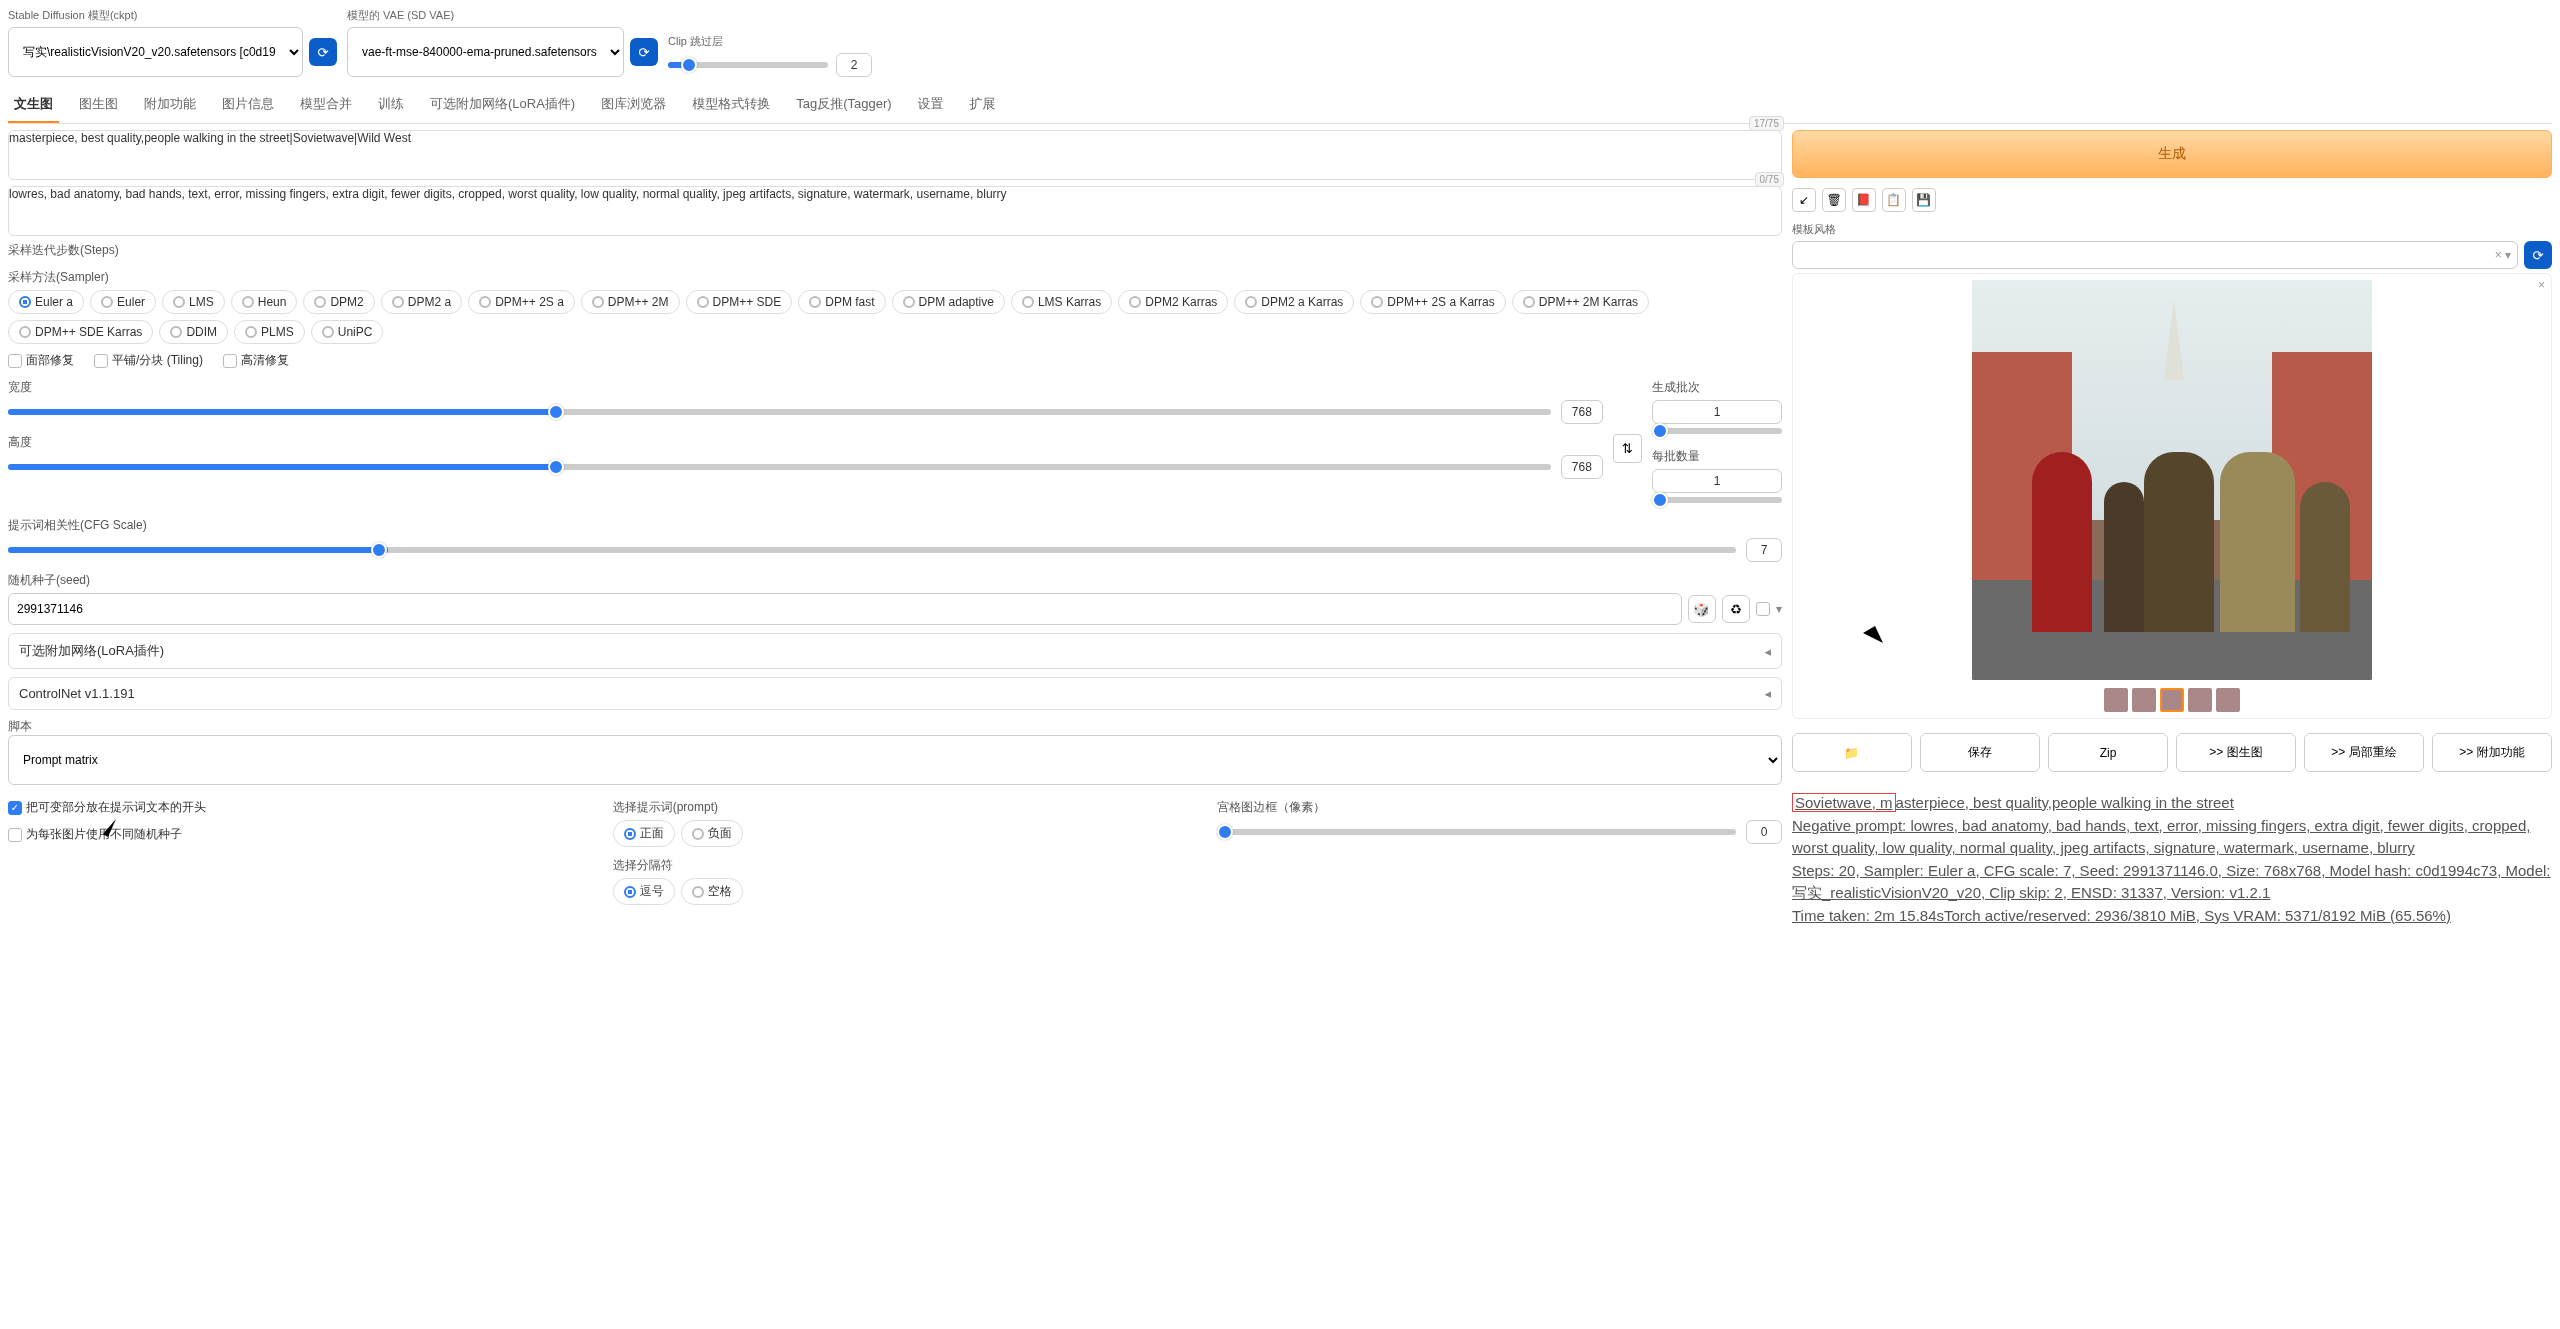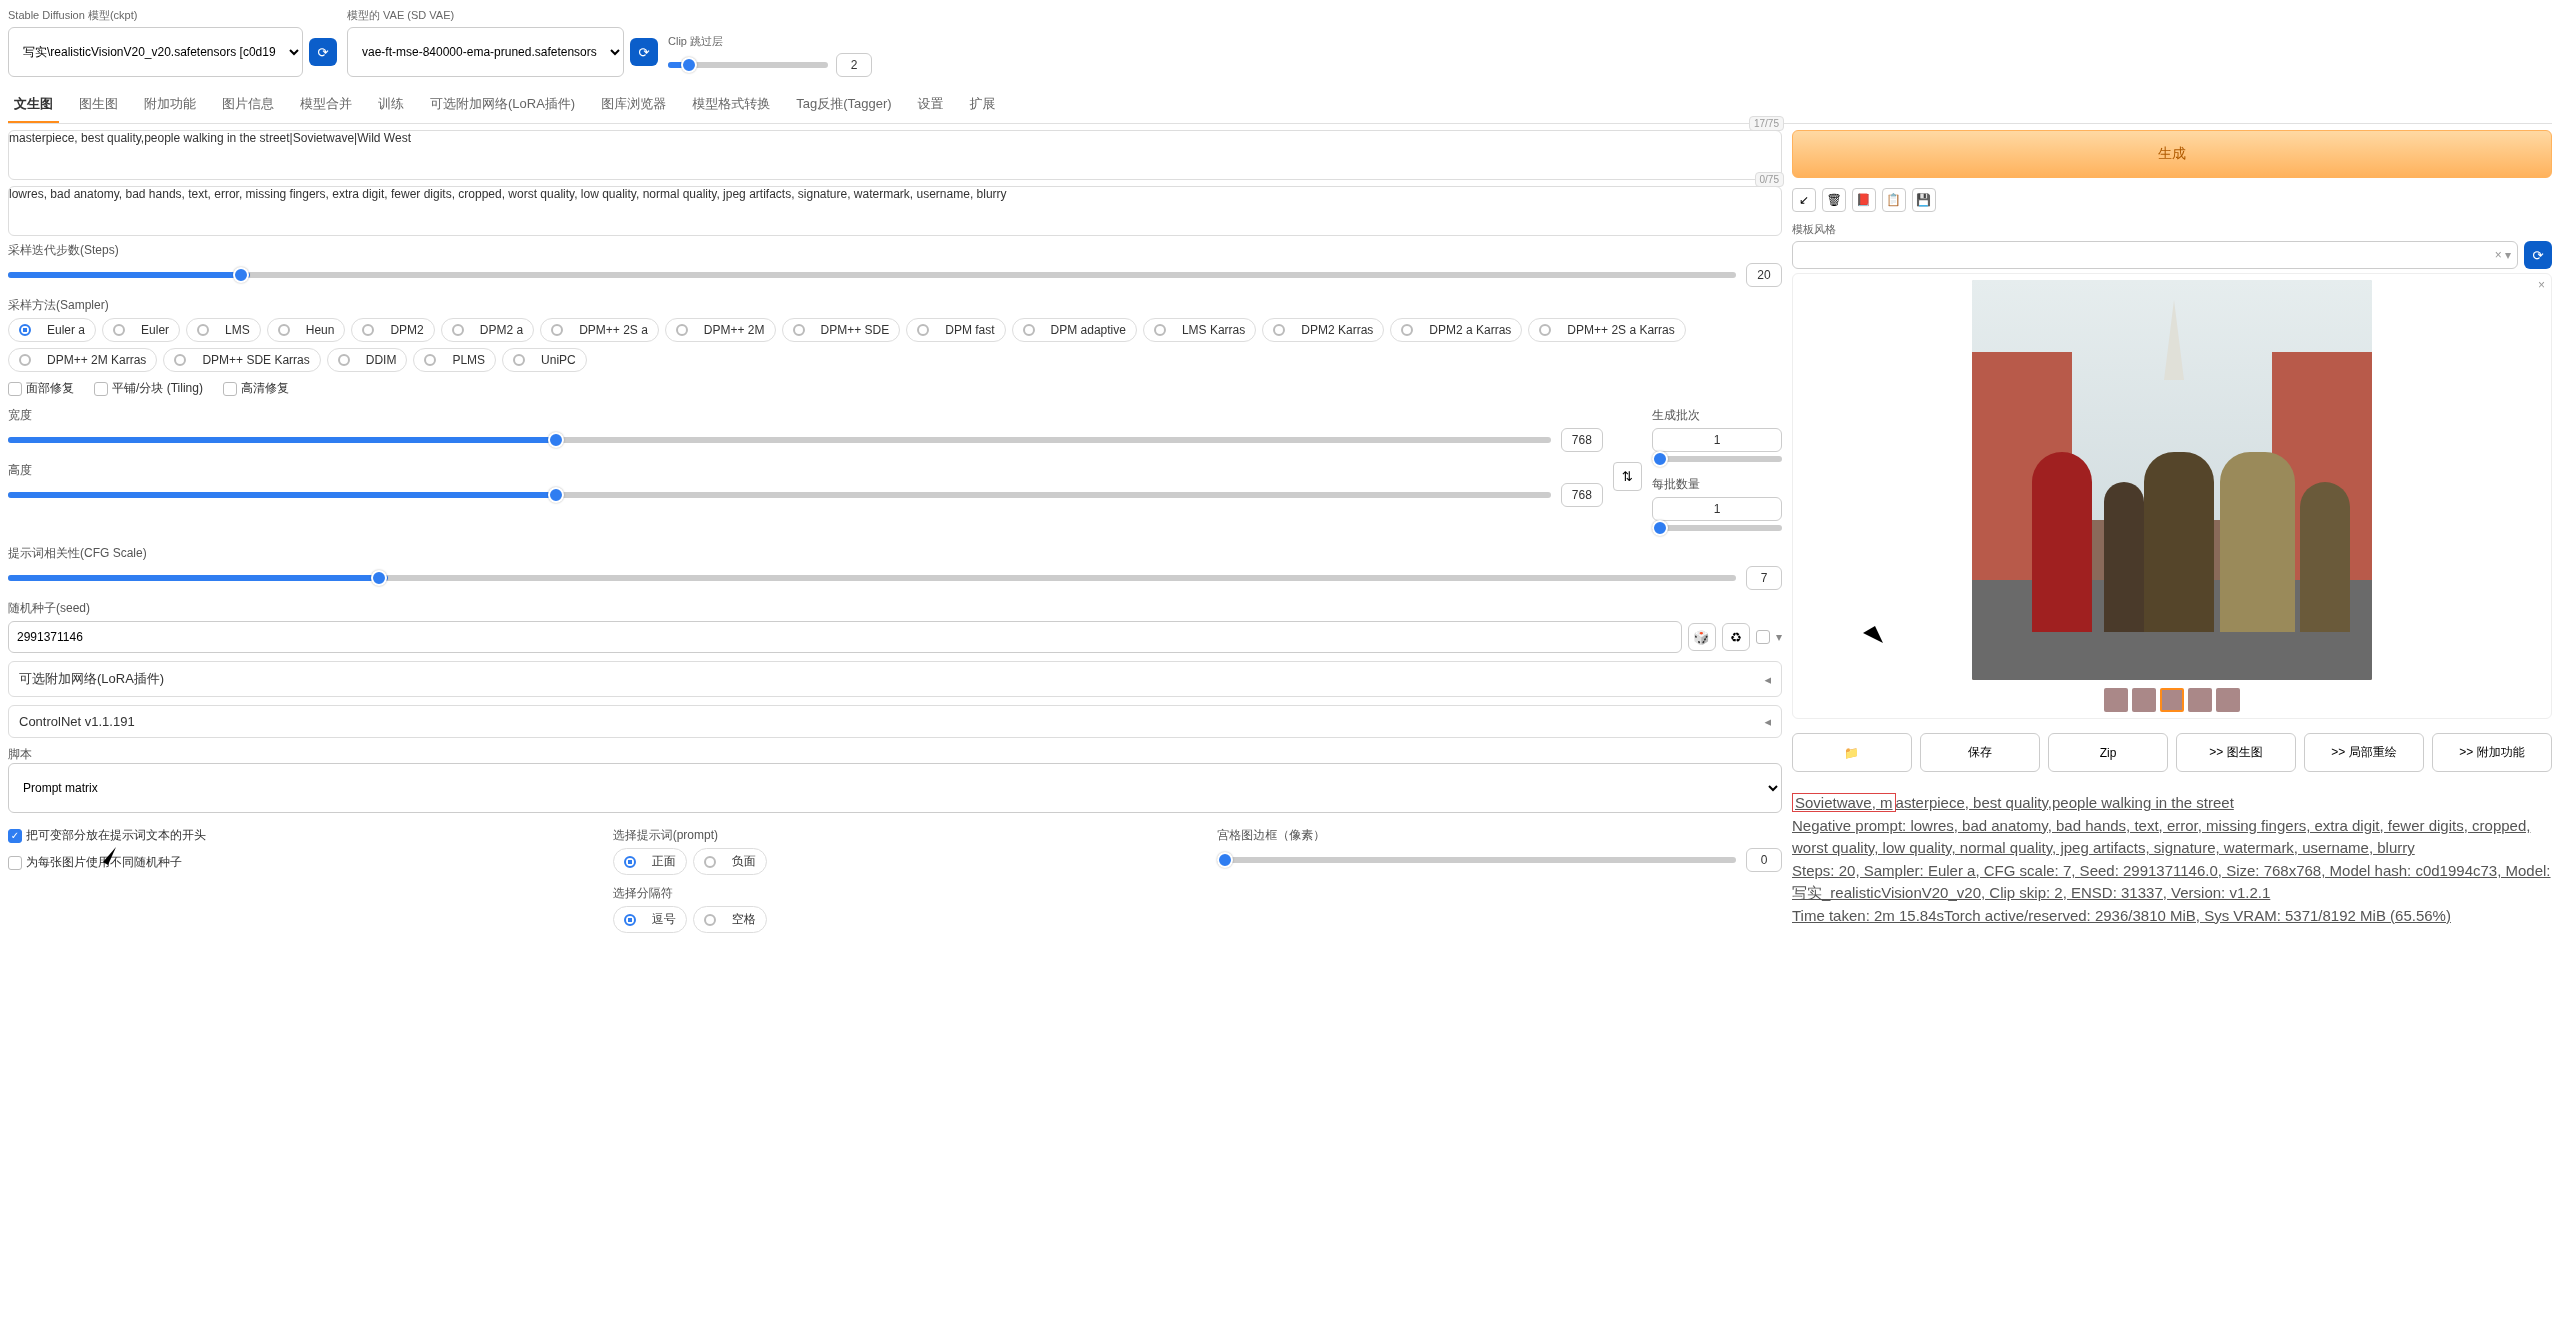--- a/index.html
+++ b/index.html
@@ -29,21 +29,21 @@
 .style-box { margin-top: 6px; }
 .style-select-row { display: flex; align-items: center; gap: 6px; margin-top: 4px; }
 .style-select { flex: 1; border: 1px solid #ccc; border-radius: 6px; padding: 6px; min-height: 28px; display: flex; justify-content: flex-end; color: #999; }
 .params-area { display: flex; gap: 10px; }
 .params-left { flex: 1 1 0; min-width: 0; }
 .slider-row { margin-bottom: 10px; }
 .slider-label { font-size: 12px; color: #555; margin-bottom: 4px; }
 .slider-inline { display: flex; align-items: center; gap: 10px; }
 .slider-inline .slider-track { flex: 1; }
 .samplers { display: flex; flex-wrap: wrap; gap: 6px; margin-bottom: 8px; }
-.radio-pill { display: flex; align-items: center; gap: 16px; border: 1px solid #ddd; border-radius: 16px; padding: 4px 10px; font-size: 12px; cursor: pointer; }
+.radio-pill { display: flex; align-items: center; gap: 4px; border: 1px solid #ddd; border-radius: 16px; padding: 4px 10px; font-size: 12px; cursor: pointer; }
 .radio-circle { width: 12px; height: 12px; border: 2px solid #bbb; border-radius: 50%; }
 .radio-pill.selected .radio-circle { border-color: #2f7df1; background: radial-gradient(#2f7df1 40%, #fff 45%); }
 .check-row { display: flex; gap: 20px; margin-bottom: 10px; }
 .check-item { display: flex; align-items: center; gap: 4px; font-size: 12px; }
 .checkbox { width: 14px; height: 14px; border: 1px solid #bbb; border-radius: 3px; }
 .checkbox.checked { background: #2f7df1; border-color: #2f7df1; }
 .checkbox.checked::after { content: "✓"; color: #fff; font-size: 10px; display: block; text-align: center; line-height: 12px; }
 .wh-grid { display: flex; gap: 10px; }
 .wh-left { flex: 1; }
 .wh-mid { display: flex; align-items: center; }
@@ -137,27 +137,20 @@
     </div>
     <div style="position:relative">
       <div class="prompt-counter">0/75</div>
       <div class="prompt-box" contenteditable="true" style="">lowres, bad anatomy, bad hands, text, error, missing fingers, extra digit, fewer digits, cropped, worst quality, low quality, normal quality, jpeg artifacts, signature, watermark, username, blurry</div>
     </div>
 
     <div class="params-area">
       <div class="params-left">
         <div class="slider-row">
           <div class="slider-label">采样迭代步数(Steps)</div>
-          <div class="slider-inline">
-            <div class="slider-track">
-                <div class="slider-fill" style="width:14%"></div>
-                <div class="slider-thumb" style="left:13%"></div>
-              </div>
-            <div class="num-box">20</div>
-          </div>
         </div>
 
         <div class="slider-label">采样方法(Sampler)</div>
         <div class="samplers" id="samplers">
             <label class="radio-pill selected">
               <span class="radio-circle"></span>
               <span>Euler a</span>
             </label>
             <label class="radio-pill">
               <span class="radio-circle"></span>

